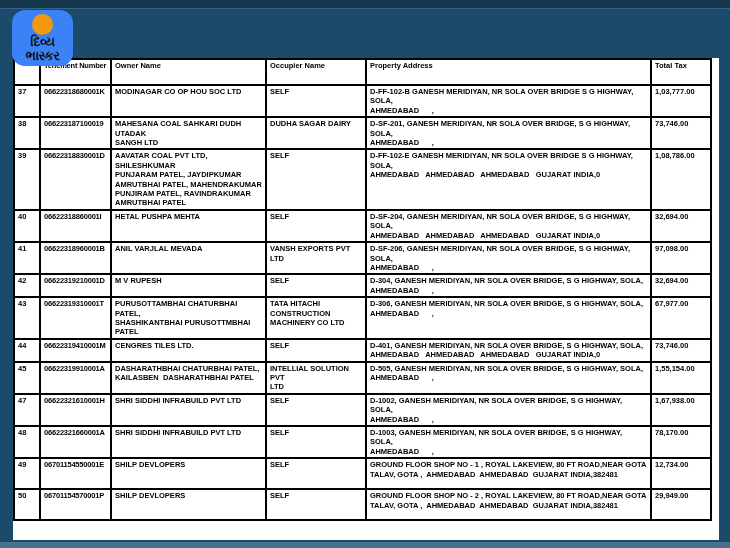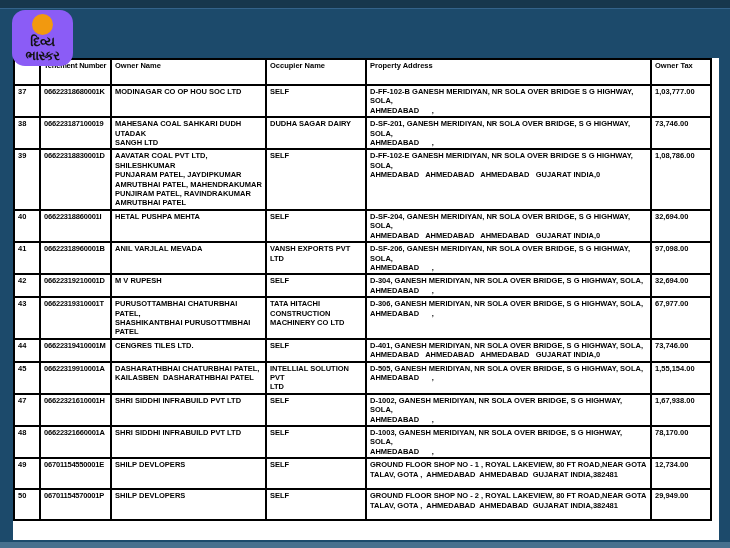--- a/index.html
+++ b/index.html
@@ -27,21 +27,21 @@
     white-space:pre-wrap; word-wrap:break-word; overflow:hidden;
     text-align:left;
   }
   .tax-table thead th { height:22px; font-size:7.5px; }
   .col-sr      { text-align:center; padding-left:1px; padding-right:1px; }
   .col-tenement{ font-size:7px; letter-spacing:-0.2px; }
   .col-tax     { text-align:right; }
 
   .logo {
     position:absolute; left:12px; top:10px; width:61px; height:56px;
-    background:#8b5cf6; border-radius:13px; z-index:10;
+    background:#3b82f6; border-radius:13px; z-index:10;
   }
   .logo-dot {
     position:absolute; left:20px; top:4px; width:21px; height:21px;
     border-radius:50%; background:var(--logo-dot,#f2990f);
   }
   .logo-text {
     position:absolute; top:25px; left:0; width:100%;
     text-align:center; font-weight:bold; color:#121212;
     font-size:13px; line-height:14px; letter-spacing:-0.5px;
   }
@@ -62,21 +62,21 @@
         <col style="width:285px">
         <col style="width:60px">
     </colgroup>
     <thead>
       <tr id="header-row">
           <th class="col-sr"></th>
           <th class="col-tenement">Tenement Number</th>
           <th class="col-owner">Owner Name</th>
           <th class="col-occupier">Occupier Name</th>
           <th class="col-address">Property Address</th>
-          <th class="">Owner Tax</th>
+          <th class="">Total Tax</th>
         </tr>
     </thead>
     <tbody id="table-body">
         <tr style="height: 19px; margin-top: 33px;">
           <td class="col-sr">37</td>
           <td class="col-tenement">06622318680001K</td>
           <td class="col-owner">MODINAGAR CO OP HOU SOC LTD</td>
           <td class="col-occupier">SELF</td>
           <td class="col-address">D-FF-102-B GANESH MERIDIYAN, NR SOLA OVER BRIDGE S G HIGHWAY, SOLA,
 AHMEDABAD      ,</td>

